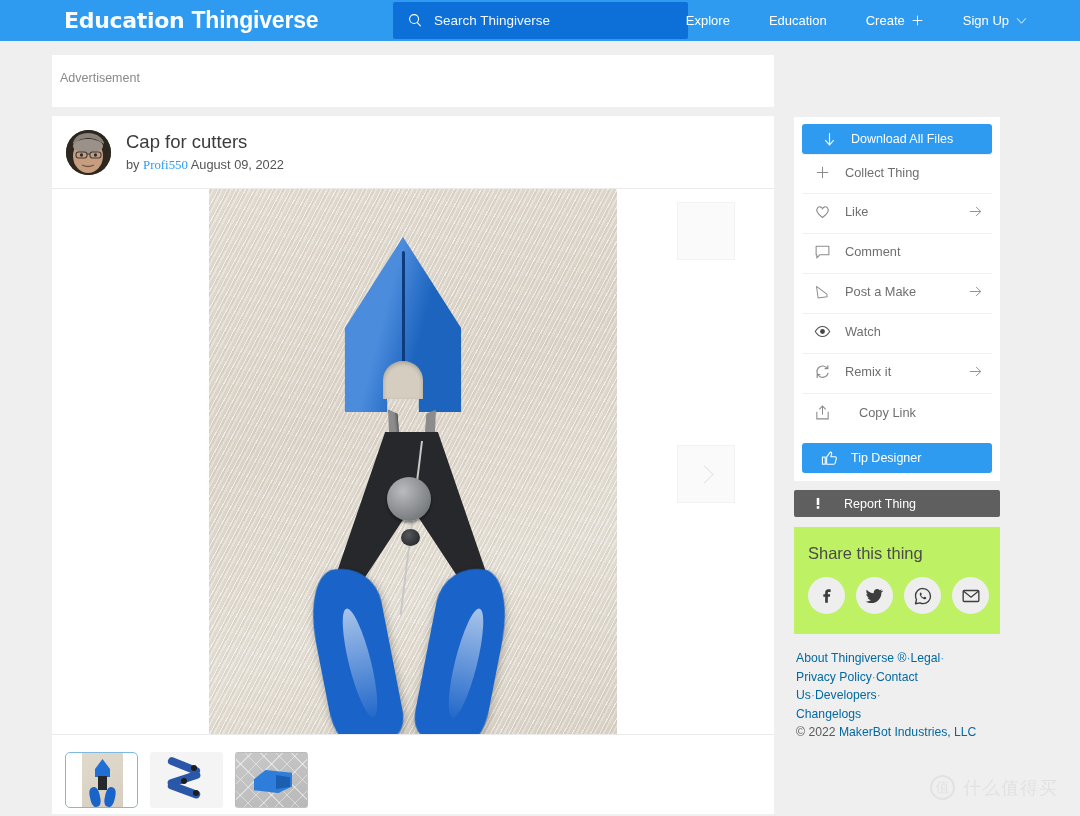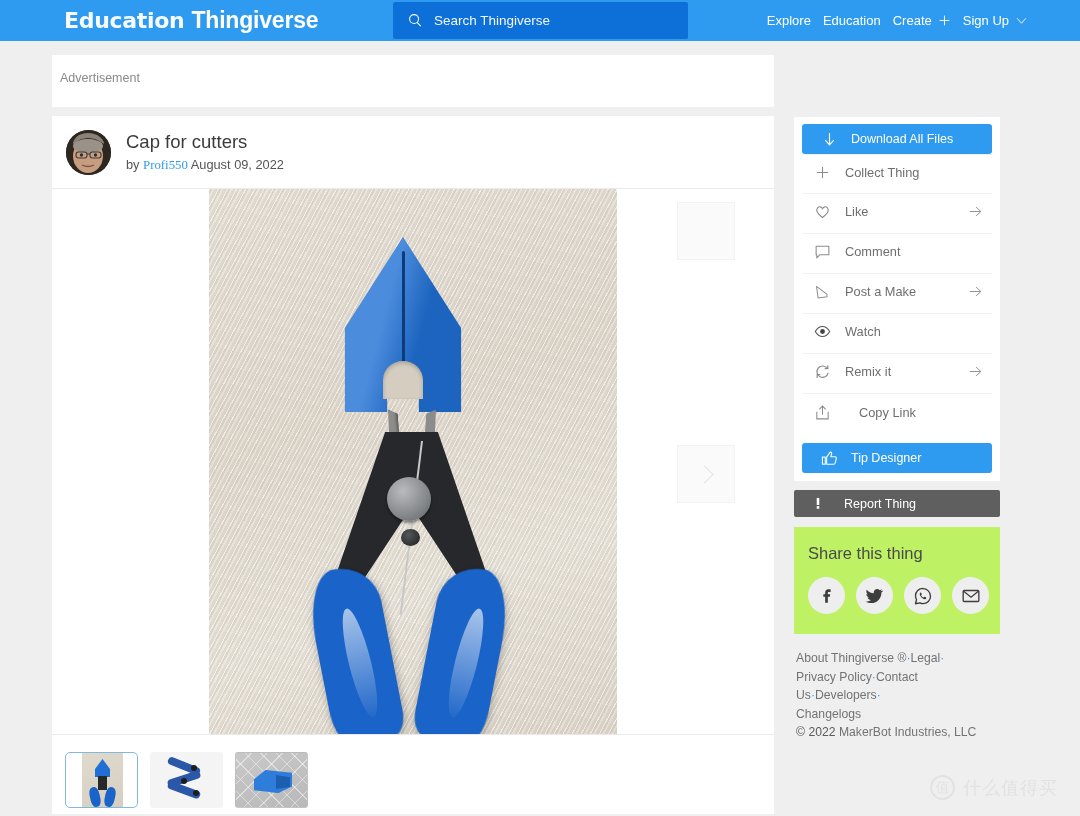--- a/index.html
+++ b/index.html
@@ -29,21 +29,21 @@
     display: flex; align-items: center; gap: 10px; padding: 0 14px;
     cursor: text;
   }
   .search-input {
     background: transparent; border: 0; outline: none;
     color: #ffffff; font-size: 13.5px; width: 100%;
     font-family: "Liberation Sans", sans-serif;
   }
   .search-input::placeholder { color: #ffffff; opacity: .95; }
 
-  .nav { position: absolute; right: 52px; display: flex; align-items: center; gap: 12px; }
+  .nav { position: absolute; right: 52px; display: flex; align-items: center; gap: 39px; }
   .nav-link {
     color: #ffffff; font-size: 13px; text-decoration: none;
     display: flex; align-items: center; gap: 6px; cursor: pointer; white-space: nowrap;
   }
 
   
   .page { display: flex; padding: 0 52px; gap: 20px; }
   .left-col { width: 722px; }
   .right-col { width: 206px; padding-top: 76px; }
 
@@ -214,21 +214,21 @@
 
   .share-card { background: #bef264; margin-top: 10px; padding: 17px 0 20px 14px; }
   .share-title { font-size: 16.5px; color: #4a4a4a; font-weight: 400; }
   .share-icons { display: flex; gap: 11px; margin-top: 14px; }
   .share-btn {
     width: 37px; height: 37px; border-radius: 50%; background: #eeeeee;
     display: flex; align-items: center; justify-content: center; cursor: pointer; border: 0;
   }
 
   .footer { margin-top: 15px; line-height: 1.52; font-size: 12.2px; padding-left: 2px; }
-  .footer a { color: #737373; text-decoration: none; cursor: pointer; }
+  .footer a { color: #0369a1; text-decoration: none; cursor: pointer; }
   .footer .sep { color: #2e9bf0; }
   .copy { color: #5a5a5a; }
 
   
   .watermark {
     position: absolute; right: 22px; bottom: 16px;
     display: flex; align-items: center; gap: 8px; opacity: .30;
   }
   .wm-circle {
     width: 25px; height: 25px; border-radius: 50%; border: 2px solid #c4c4c4;

